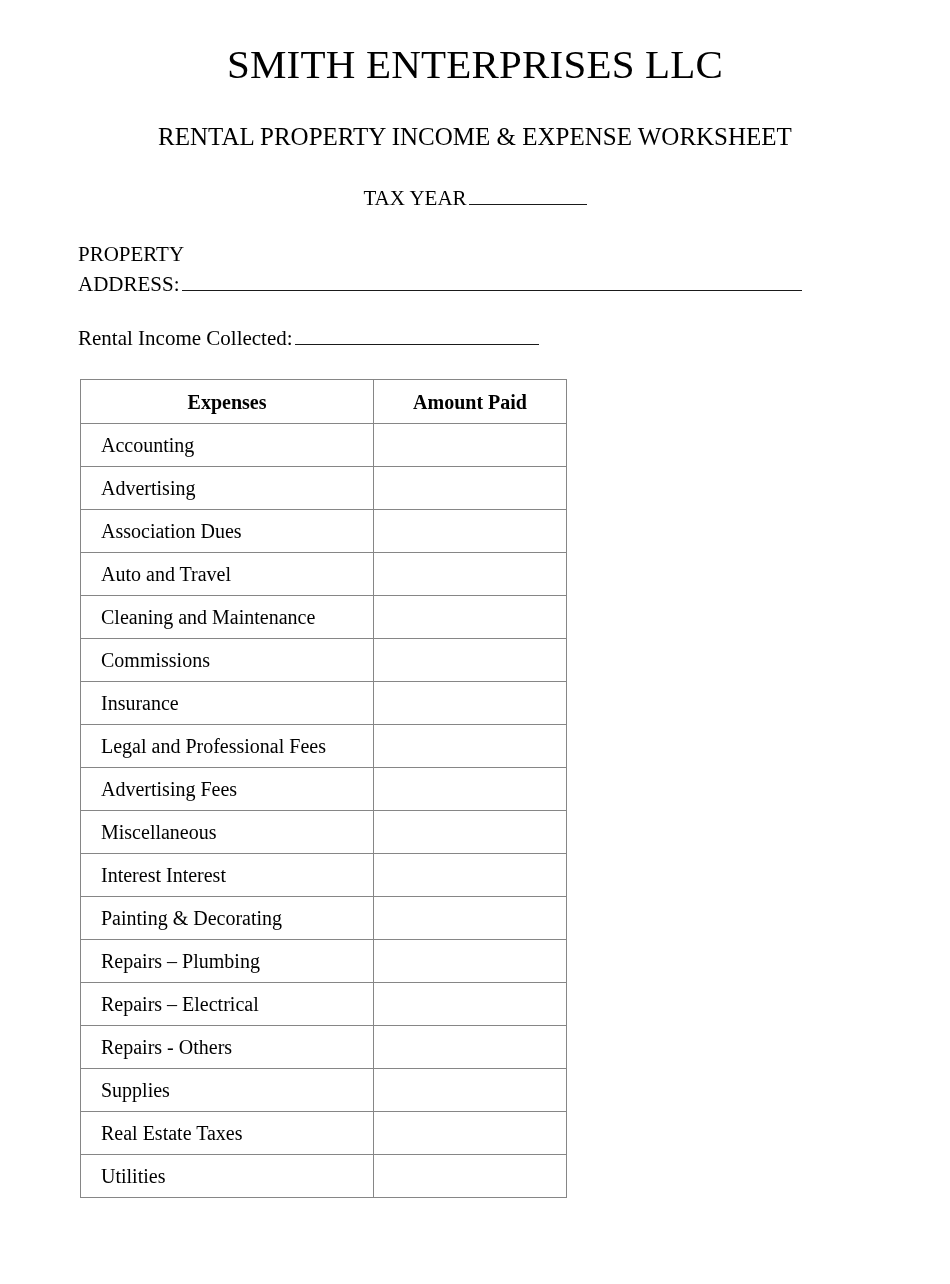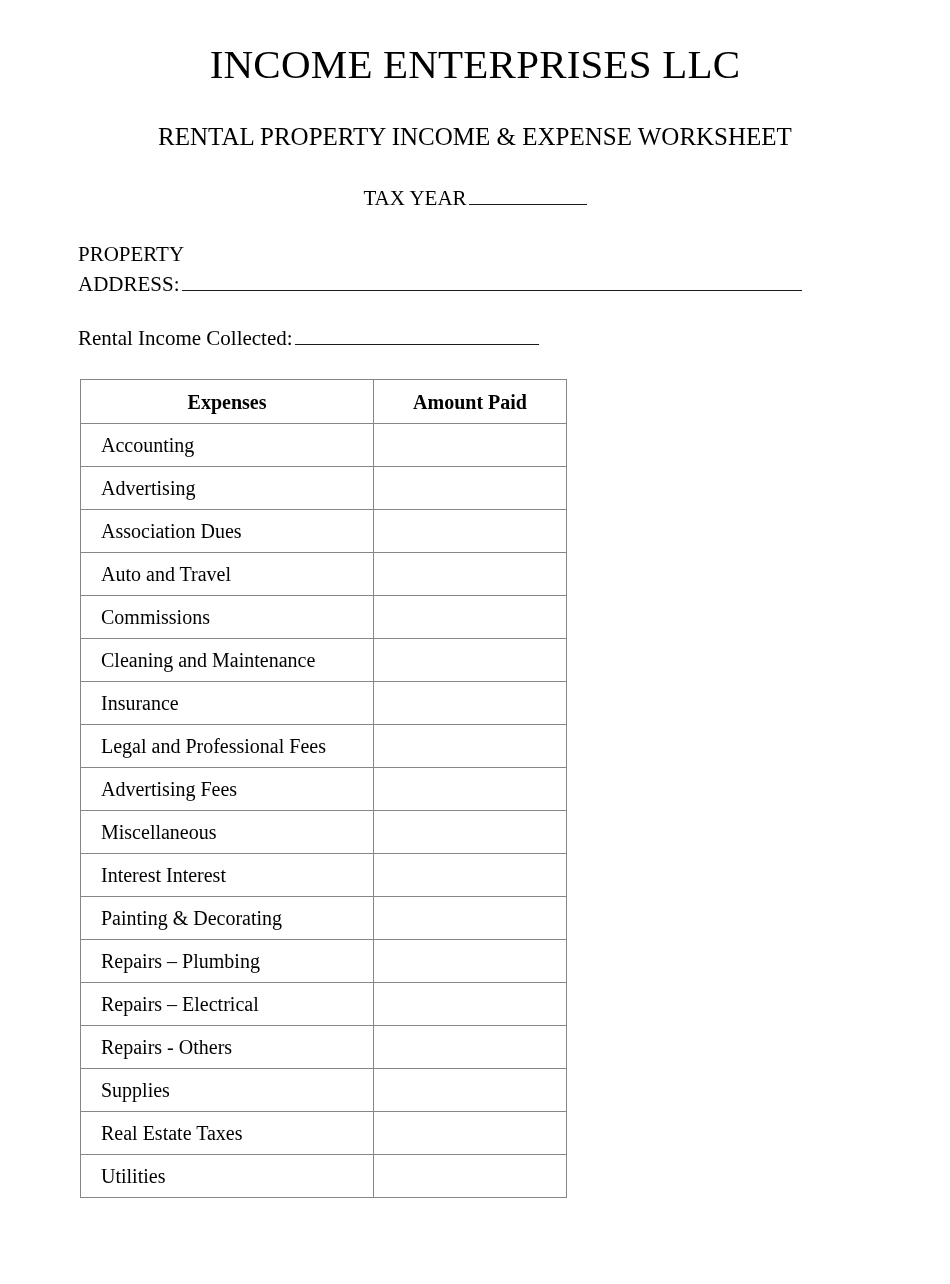--- a/index.html
+++ b/index.html
@@ -133,21 +133,21 @@
   .expense-table tbody td.amount-cell {
     text-align: left;
     padding-left: 9px;
   }
 </style>
 </head>
 <body>
 
 <div class="page">
 
-  <div class="company-title">INCOME ENTERPRISES LLC</div>
+  <div class="company-title">SMITH ENTERPRISES LLC</div>
 
   <div class="doc-subtitle">RENTAL PROPERTY INCOME &amp; EXPENSE WORKSHEET</div>
 
   <div class="tax-year-row">
     <span class="label">TAX YEAR</span><span class="fill-line tax-year-fill"></span>
   </div>
 
   <div class="address-block">
     <span class="address-line-1">PROPERTY</span>
     <span class="address-line-2"><span>ADDRESS:</span><span class="fill-line address-fill"></span></span>
@@ -179,25 +179,25 @@
         </tr>
         <tr>
           <td class="name-cell">Association Dues</td>
           <td class="amount-cell"></td>
         </tr>
         <tr>
           <td class="name-cell">Auto and Travel</td>
           <td class="amount-cell"></td>
         </tr>
         <tr>
+          <td class="name-cell">Cleaning and Maintenance</td>
+          <td class="amount-cell"></td>
+        </tr>
+        <tr>
           <td class="name-cell">Commissions</td>
-          <td class="amount-cell"></td>
-        </tr>
-        <tr>
-          <td class="name-cell">Cleaning and Maintenance</td>
           <td class="amount-cell"></td>
         </tr>
         <tr>
           <td class="name-cell">Insurance</td>
           <td class="amount-cell"></td>
         </tr>
         <tr>
           <td class="name-cell">Legal and Professional Fees</td>
           <td class="amount-cell"></td>
         </tr>

